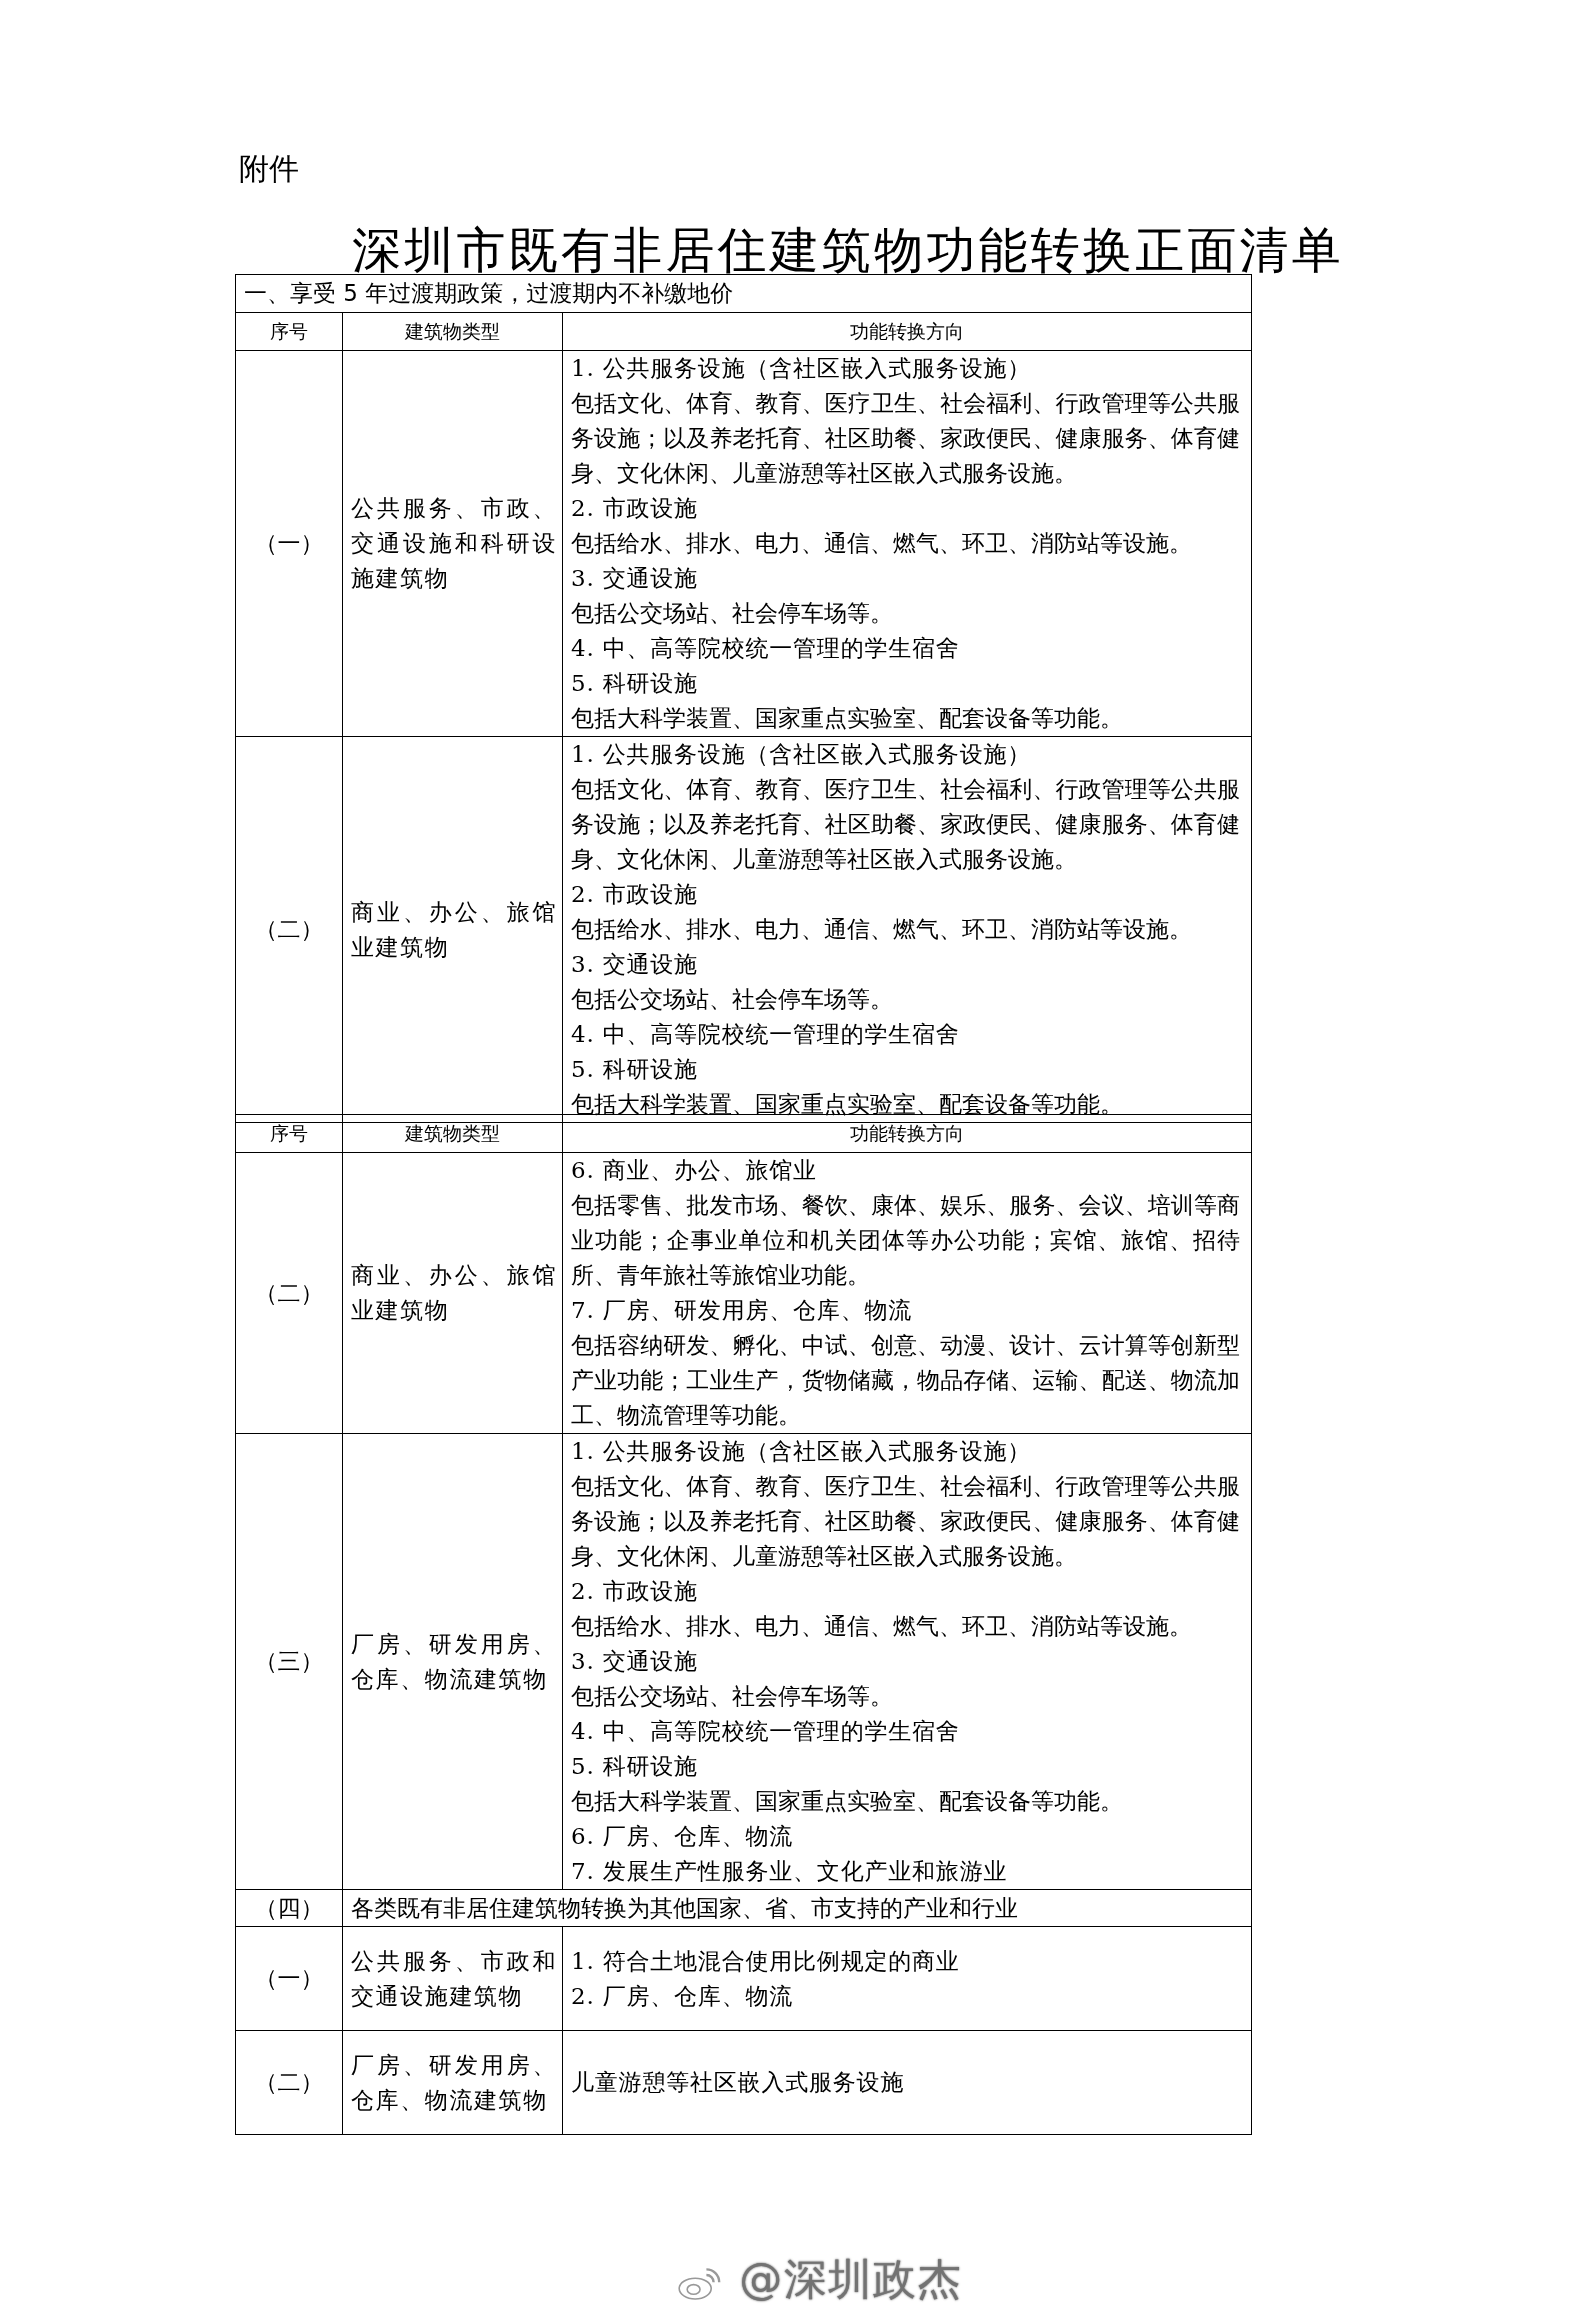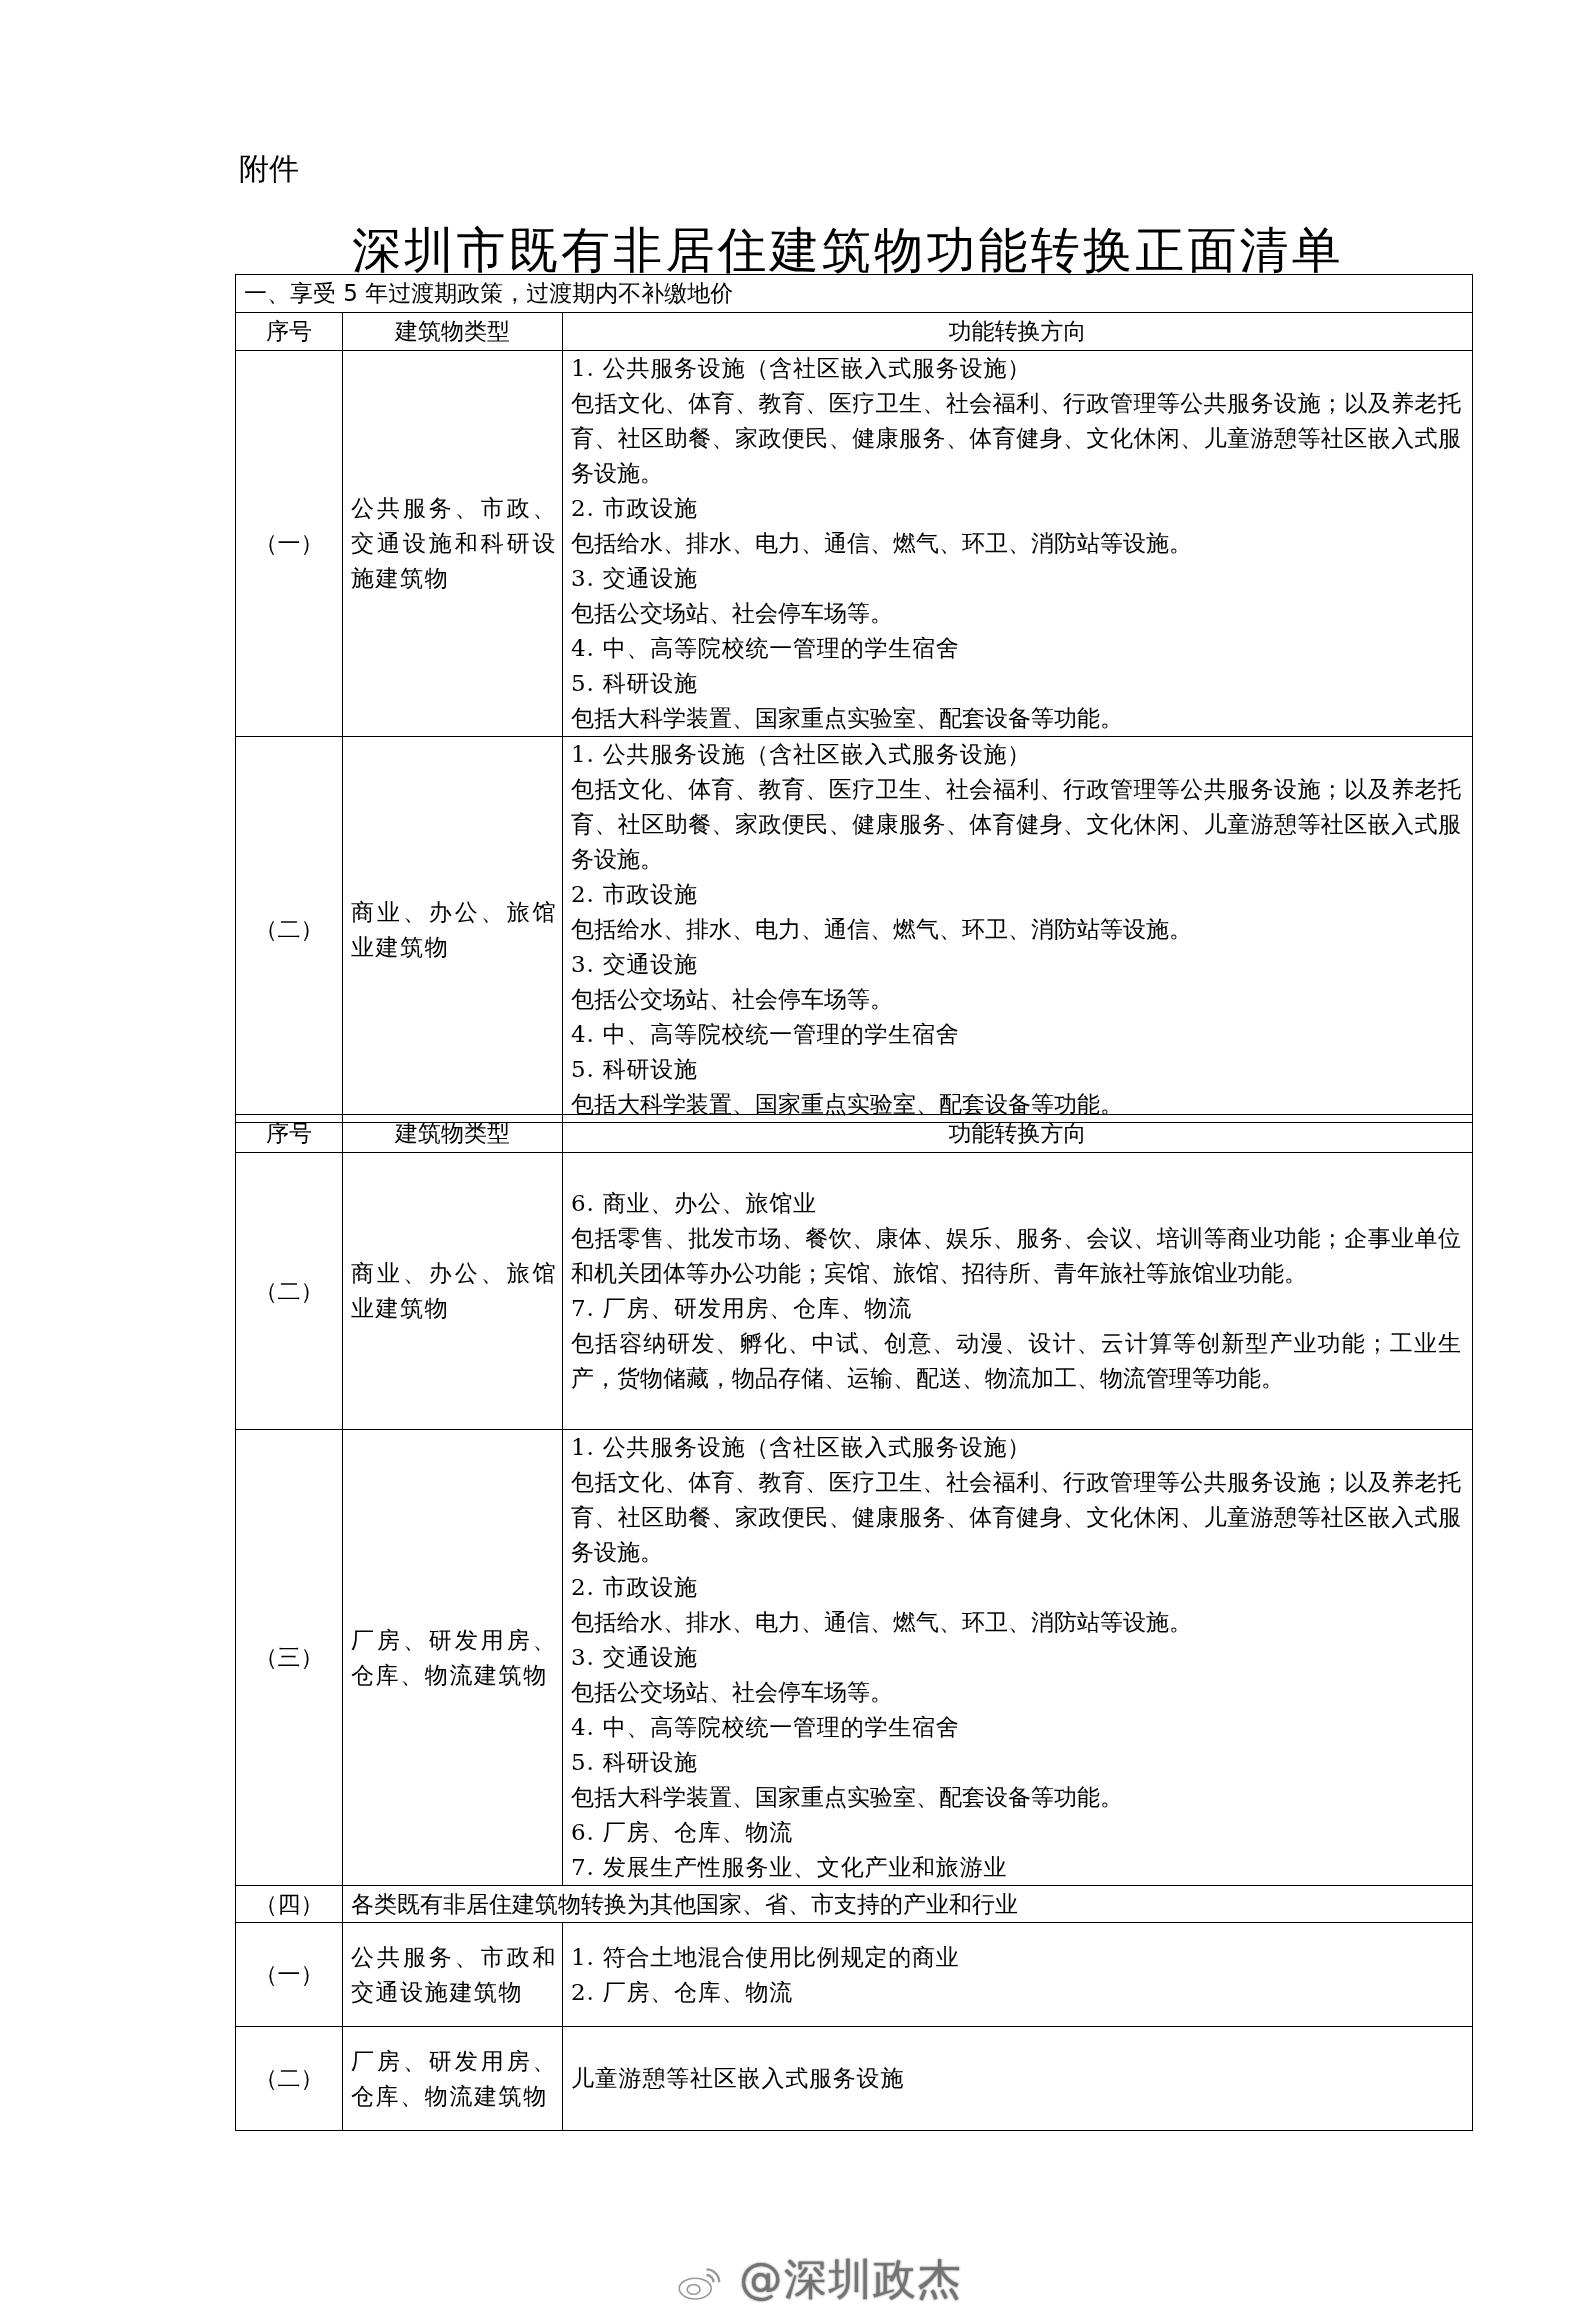--- a/index.html
+++ b/index.html
@@ -1,25 +1,25 @@
 <!DOCTYPE html>
 <html style="font-size:12.7px"><head>
 <meta charset="utf-8">
 <style>
   html, body { margin:0; padding:0; background:#ffffff; }
   body { width:1578px; height:2319px; position:relative; overflow:hidden; color:#000;
          font-family:"DejaVu Serif","Liberation Serif",serif; }
   .attach { position:absolute; left:239px; top:153px; font-size:30px; line-height:32px; }
   .title { position:absolute; left:235px; width:1109px; top:194px; text-align:right;
            font-size:49px; line-height:56px; letter-spacing:3.2px;margin-top:29px; }
-  table { position:absolute; left:235px; width:1238px; border-collapse:collapse; table-layout:fixed;border-radius:19px; }
+  table { position:absolute; left:235px; width:1017px; border-collapse:collapse; table-layout:fixed;border-radius:19px; }
   td { border:1.6px solid #000; padding:0; vertical-align:middle; font-size:23px; line-height:35px; }
   .sec { font-family:"DejaVu Sans","Liberation Sans",sans-serif; font-weight:500; font-size:23px;
          height:37px; padding-left:8px; }
-  .hdr td { font-family:"DejaVu Sans","Liberation Sans",sans-serif; text-align:center; height:37px; font-size:23px; }
+  .hdr td { font-family:"DejaVu Sans","Liberation Sans",sans-serif; text-align:center; height:37px; font-size:19px; }
   .no { text-align:center; }
   .type { padding:0 4.8px 0 8px; text-align:justify; text-align-last:left; letter-spacing:1.6px; }
   .func { padding:0 11px 0 8px; }
   .func div { text-align:justify; text-align-last:left; white-space:normal; }
   .func .h { letter-spacing:0.8px; }
   .watermark { position:absolute; left:676px; top:2251px; font-family:"DejaVu Sans","Liberation Sans",sans-serif;
                font-size:43px; color:#737373; text-shadow:0 0 1.6px #777, 0 0 2.4px #aaa; letter-spacing:1.6px; }
   .wb-icon { display:inline-block; width:48px; height:40px; vertical-align:middle; }
 </style>
 </head>

